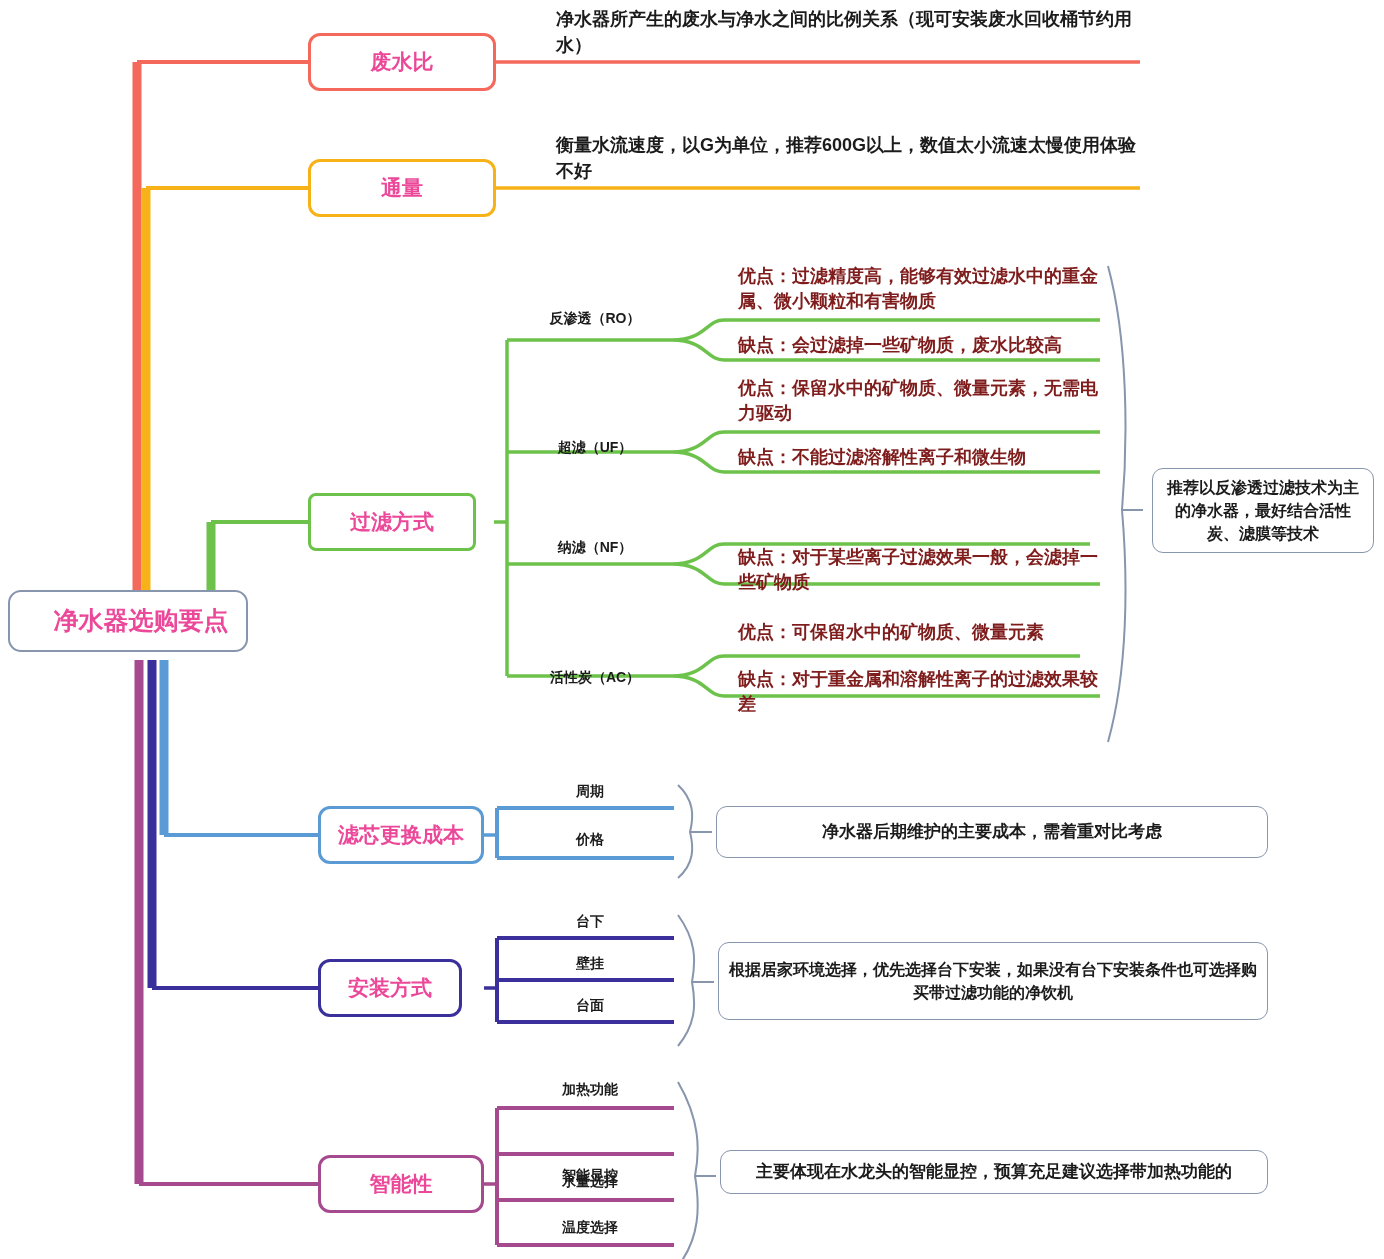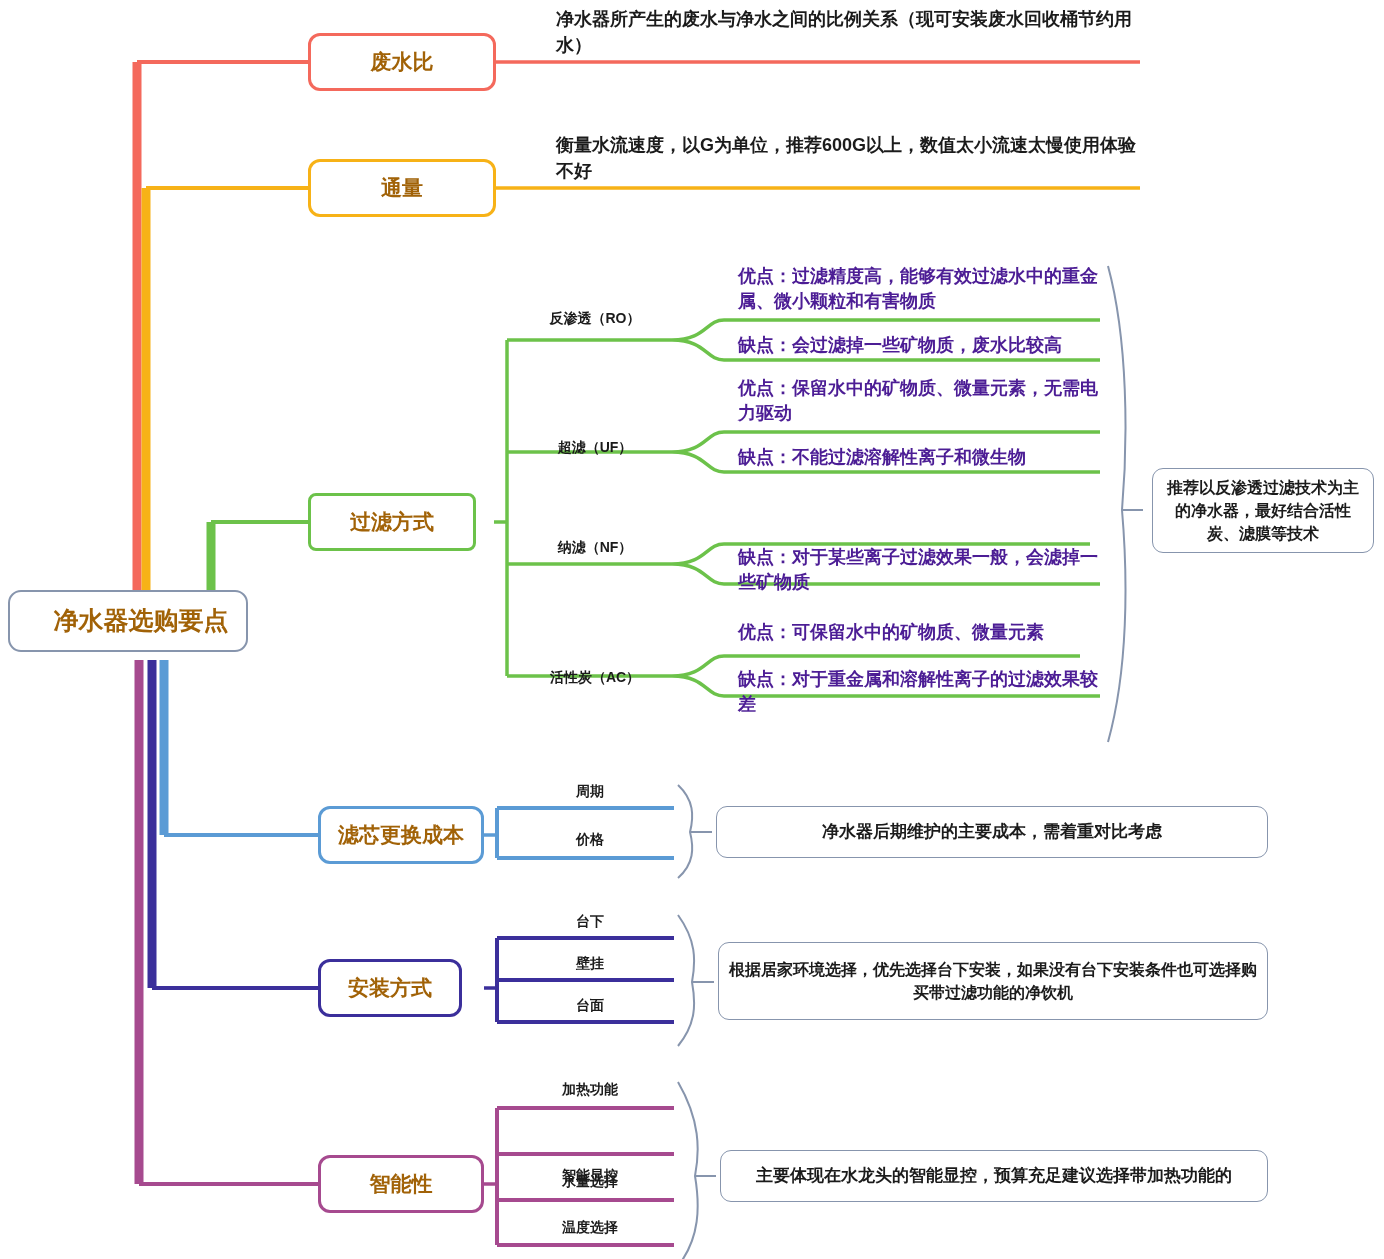--- a/index.html
+++ b/index.html
@@ -2,27 +2,27 @@
 <html><head>
 <meta charset="utf-8">
 <style>
   html,body{margin:0;padding:0;background:#ffffff;}
   body{font-family:"Liberation Sans","DejaVu Sans",sans-serif;}
   #stage{position:relative;width:1384px;height:1259px;overflow:hidden;background:#fff;}
   #svglayer{position:absolute;left:0;top:0;width:1384px;height:1259px;}
 
   .node{position:absolute;box-sizing:border-box;display:flex;align-items:center;
         justify-content:center;border-radius:12px;background:#fff;
-        font-weight:bold;color:#a16207;text-align:center;line-height:1.25;}
+        font-weight:bold;color:#ec4899;text-align:center;line-height:1.25;}
   .root{border:2px solid #8795ad;font-size:25px;border-radius:13px;padding-left:26px;}
   .branch{border-width:3px;border-style:solid;font-size:21px;}
 
   .leaflabel{position:absolute;font-size:14px;font-weight:bold;color:#1b1b1b;
              text-align:center;line-height:1.35;white-space:nowrap;}
-  .detail{position:absolute;font-size:18px;font-weight:bold;color:#4c1d95;
+  .detail{position:absolute;font-size:18px;font-weight:bold;color:#7f1d1d;
           line-height:1.4;text-align:left;}
   .topnote{position:absolute;font-size:18px;font-weight:bold;color:#1b1b1b;
            line-height:1.45;text-align:left;}
 
   .commentbox{position:absolute;box-sizing:border-box;border:1.6px solid #8795ad;
               border-radius:11px;background:#fff;display:flex;align-items:center;
               justify-content:center;text-align:center;font-size:16px;font-weight:bold;
               color:#1b1b1b;line-height:1.45;padding:6px 10px;}
   .commentbox.wide{font-size:17px;}
 </style>
@@ -150,15 +150,15 @@
   <div class="leaflabel" style="left:510px;top:996px;width:160px;">台面</div>
   <div class="commentbox" style="left:718px;top:942px;width:550px;height:78px;">根据居家环境选择，优先选择台下安装，如果没有台下安装条件也可选择购买带过滤功能的净饮机</div>
 
   <div class="node branch" style="left:318px;top:1155px;width:166px;height:58px;border-color:#a64a8f;">
     <span>智能性</span>
   </div>
   <div class="leaflabel" style="left:510px;top:1080px;width:160px;">加热功能</div>
   <div class="leaflabel" style="left:510px;top:1126px;width:160px;margin-top:40px;">智能显控</div>
   <div class="leaflabel" style="left:510px;top:1172px;width:160px;">水量选择</div>
   <div class="leaflabel" style="left:510px;top:1218px;width:160px;">温度选择</div>
-  <div class="commentbox wide" style="left:720px;top:1150px;width:548px;height:52px;">主要体现在水龙头的智能显控，预算充足建议选择带加热功能的</div>
+  <div class="commentbox wide" style="left:720px;top:1150px;width:548px;height:44px;">主要体现在水龙头的智能显控，预算充足建议选择带加热功能的</div>
 
 </div>
 
 </body></html>

